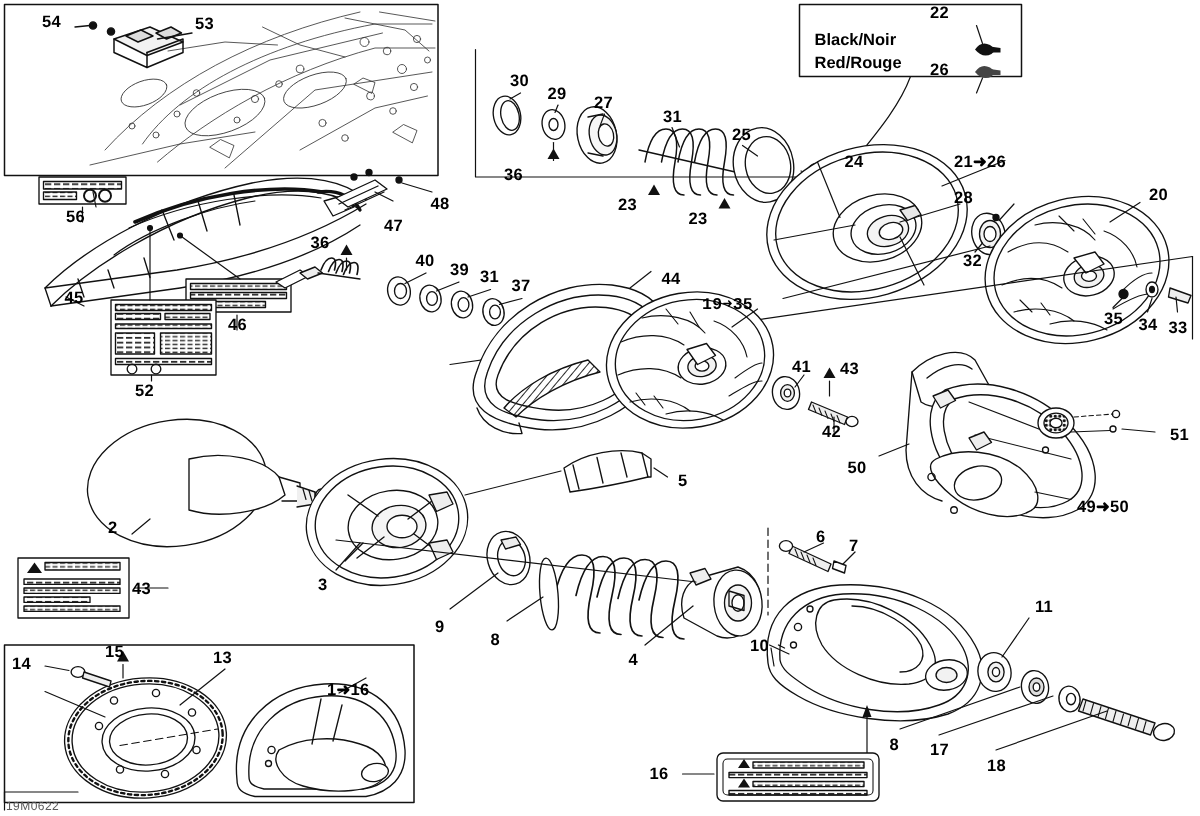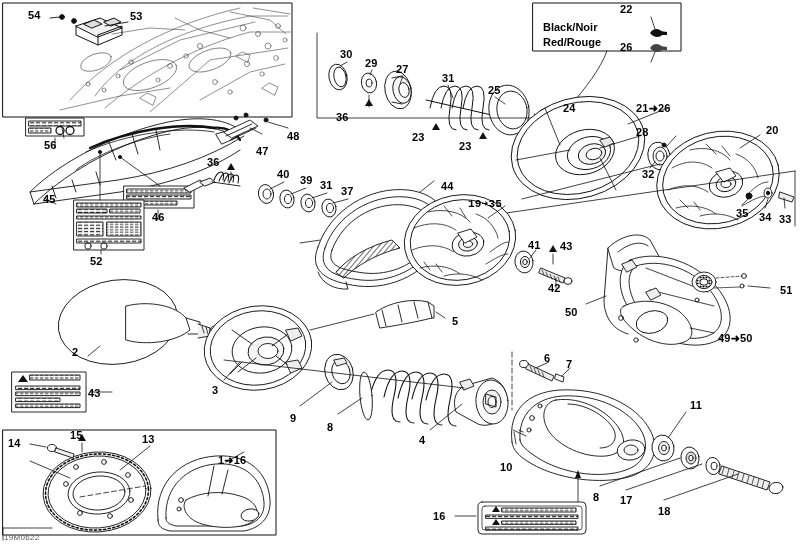--- a/index.html
+++ b/index.html
@@ -642,21 +642,21 @@
       <div class="callout" style="left: 718px; top: 333px;">49➜50</div>
       <div class="callout" style="left: 72px; top: 347px;">2</div>
       <div class="callout" style="left: 212px; top: 385px;">3</div>
       <div class="callout" style="left: 452px; top: 316px;">5</div>
       <div class="callout" style="left: 88px; top: 388px;">43</div>
       <div class="callout" style="left: 290px; top: 413px;">9</div>
       <div class="callout" style="left: 327px; top: 422px;">8</div>
       <div class="callout" style="left: 419px; top: 435px;">4</div>
       <div class="callout" style="left: 544px; top: 353px;">6</div>
       <div class="callout" style="left: 566px; top: 359px;">7</div>
-      <div class="callout" style="left: 500px; top: 462px; text-align: right;">10</div>
+      <div class="callout" style="left: 500px; top: 426px; text-align: right;">10</div>
       <div class="callout" style="left: 690px; top: 400px;">11</div>
       <div class="callout" style="left: 593px; top: 492px;">8</div>
       <div class="callout" style="left: 620px; top: 495px;">17</div>
       <div class="callout" style="left: 658px; top: 506px;">18</div>
       <div class="callout" style="left: 433px; top: 511px;">16</div>
       <div class="callout" style="left: 8px; top: 438px;">14</div>
       <div class="callout" style="left: 70px; top: 430px;">15</div>
       <div class="callout" style="left: 142px; top: 434px;">13</div>
       <div class="callout" style="left: 218px; top: 455px;">1➜16</div>
     </div>

